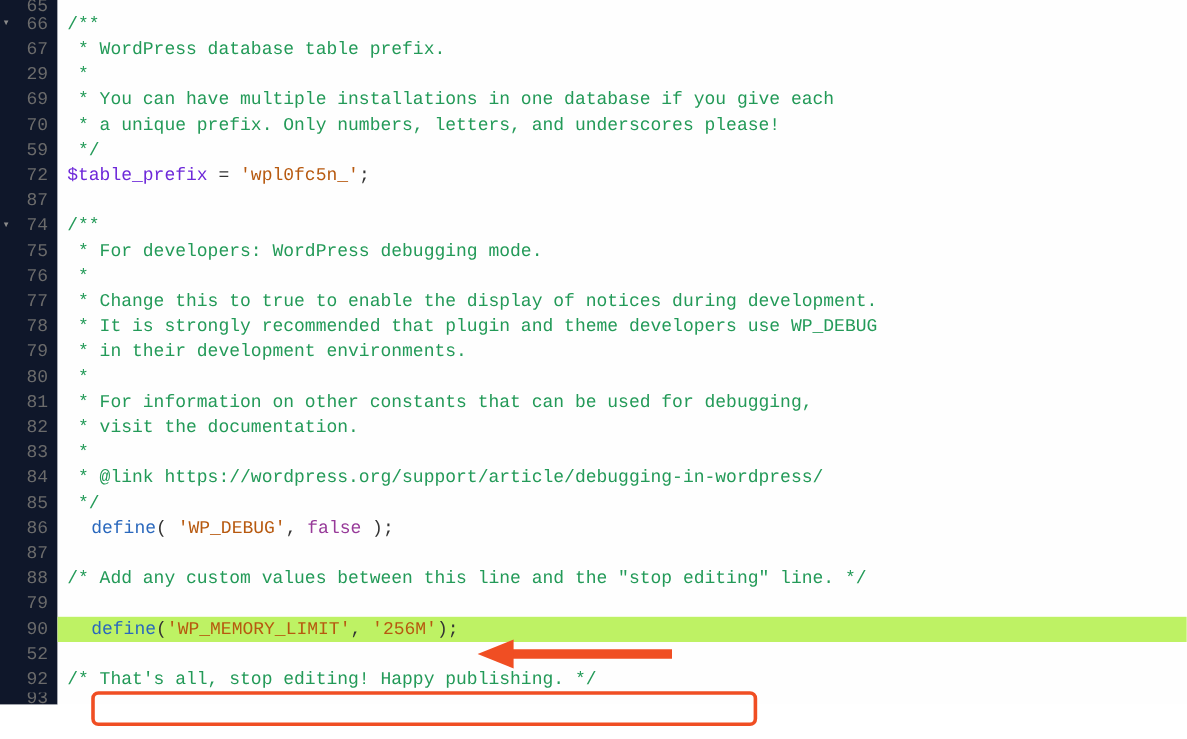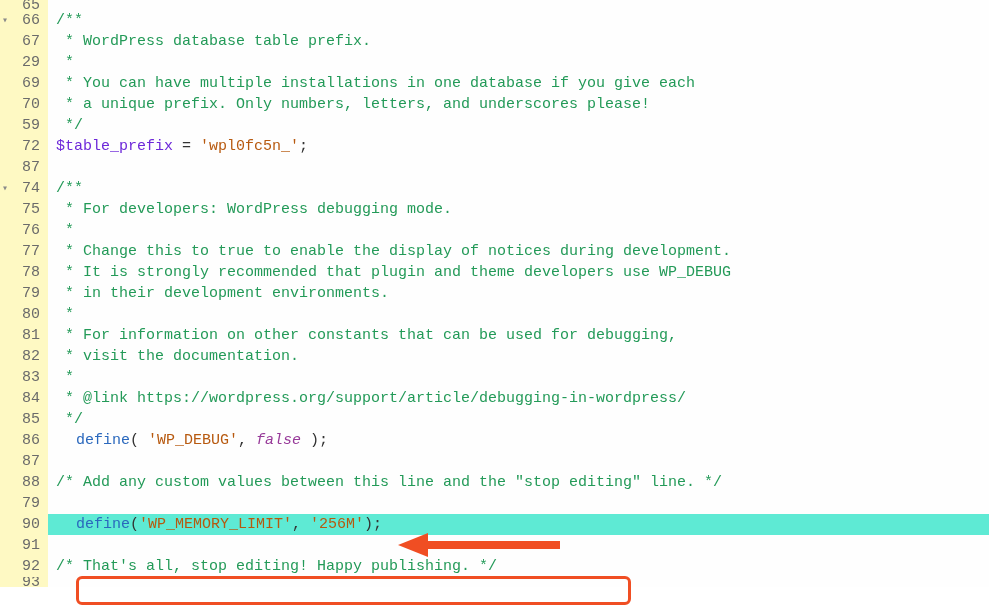--- a/index.html
+++ b/index.html
@@ -10,21 +10,21 @@
     width: 989px;
     height: 616px;
     overflow: hidden;
     position: relative;
   }
   .editor {
     display: flex;
     width: 100%;
   }
   .gutter {
-    background: #fef9c3;
+    background: #0f172a;
     text-align: right;
     padding: 0 8px 0 4px;
     color: #6b6b6b;
     user-select: none;
     min-width: 48px;
     font-size: 15px;
   }
   .code-area {
     flex: 1;
     background: #fefefe;
@@ -48,30 +48,30 @@
     font-size: 10px;
     color: #8a8a8a;
   }
   .code-line {
     height: 21px;
     line-height: 21px;
     white-space: pre;
     position: relative;
   }
   .highlight-row {
-    background: #5eead4;
+    background: #bef264;
     margin-left: -8px;
     padding-left: 8px;
   }
   
   .comment { color: #239a58; }
   .variable { color: #6d28d9; }
   .operator { color: #333; }
   .string { color: #b7590f; margin-top: 36px; }
-  .kw-false { color: #973a99; font-style: italic; }
+  .kw-false { color: #973a99; }
   .fn { color: #2a68bd; margin-left: 20px; }
 
   .box-outline {
     position: absolute;
     border: 3px solid #f04e23;
     border-radius: 6px;
     pointer-events: none;
   }
   .arrow-svg {
     position: absolute;
@@ -161,21 +161,21 @@
       <div class="line">
         <span>88</span>
       </div>
       <div class="line">
         <span>79</span>
       </div>
       <div class="line">
         <span>90</span>
       </div>
       <div class="line">
-        <span>91</span>
+        <span>52</span>
       </div>
       <div class="line">
         <span>92</span>
       </div>
       <div class="line" style="height: 10px; overflow: hidden;">
         <span>93</span>
       </div>
     </div>
   <div class="code-area" id="code"><div class="code-line cut-top">&nbsp;</div><div class="code-line"><span class="comment">/**</span></div><div class="code-line"><span class="comment"> * WordPress database table prefix.</span></div><div class="code-line"><span class="comment"> *</span></div><div class="code-line"><span class="comment"> * You can have multiple installations in one database if you give each</span></div><div class="code-line"><span class="comment"> * a unique prefix. Only numbers, letters, and underscores please!</span></div><div class="code-line"><span class="comment"> */</span></div><div class="code-line"><span class="variable">$table_prefix</span><span class="operator"> = </span><span class="string">'wpl0fc5n_'</span><span class="operator">;</span></div><div class="code-line">&nbsp;</div><div class="code-line"><span class="comment">/**</span></div><div class="code-line"><span class="comment"> * For developers: WordPress debugging mode.</span></div><div class="code-line"><span class="comment"> *</span></div><div class="code-line"><span class="comment"> * Change this to true to enable the display of notices during development.</span></div><div class="code-line"><span class="comment"> * It is strongly recommended that plugin and theme developers use WP_DEBUG</span></div><div class="code-line"><span class="comment"> * in their development environments.</span></div><div class="code-line"><span class="comment"> *</span></div><div class="code-line"><span class="comment"> * For information on other constants that can be used for debugging,</span></div><div class="code-line"><span class="comment"> * visit the documentation.</span></div><div class="code-line"><span class="comment"> *</span></div><div class="code-line"><span class="comment"> * @link https://wordpress.org/support/article/debugging-in-wordpress/</span></div><div class="code-line"><span class="comment"> */</span></div><div class="code-line"><span class="fn">define</span><span class="operator">( </span><span class="string">'WP_DEBUG'</span><span class="operator">, </span><span class="kw-false">false</span><span class="operator"> );</span></div><div class="code-line">&nbsp;</div><div class="code-line"><span class="comment">/* Add any custom values between this line and the "stop editing" line. */</span></div><div class="code-line">&nbsp;</div><div class="code-line highlight-row"><span class="fn">define</span><span class="operator">(</span><span class="string">'WP_MEMORY_LIMIT'</span><span class="operator">, </span><span class="string">'256M'</span><span class="operator">);</span></div><div class="code-line">&nbsp;</div><div class="code-line"><span class="comment">/* That's all, stop editing! Happy publishing. */</span></div><div class="code-line" style="height: 10px; overflow: hidden;">&nbsp;</div></div>
 </div>

